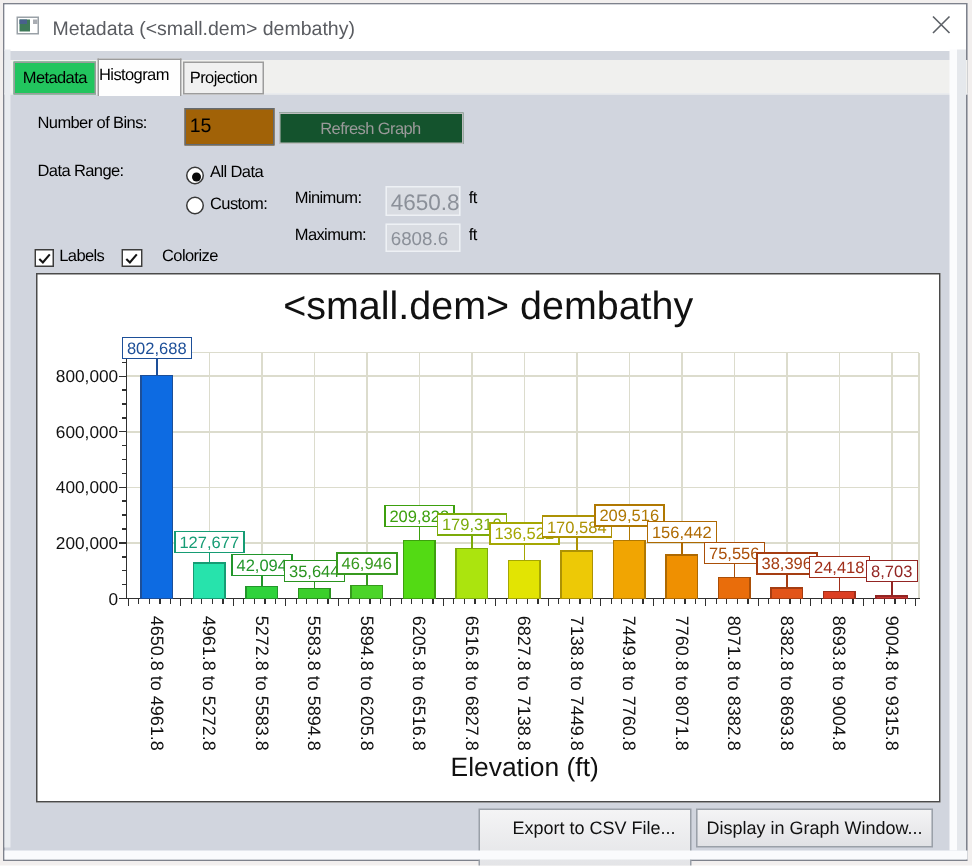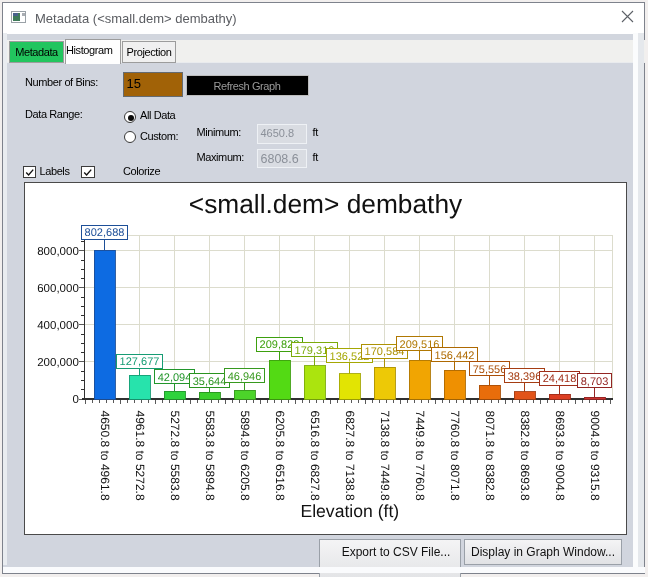--- a/index.html
+++ b/index.html
@@ -28,53 +28,53 @@
 <div class="abs" style="left:3px; top:40px; width:642px; height:23px; background:#f0f0ee; border-bottom:1px solid #e9ebee;"></div>
 
 <div class="abs t12" style="left:9px; top:41px; width:55px; height:22px; background:#22c55e; border:1px solid #9c9c9c; text-align:center; line-height:20px;">Metadata</div>
 <div class="abs t12" style="left:122px; top:41px; width:54px; height:22px; background:#f0f0f0; border:1px solid #9c9c9c; text-align:center; line-height:20px;">Projection</div>
 <div class="abs t12" style="left:65px; top:38.5px; width:56px; height:25px; background:#fefefe; border:1px solid #9c9c9c; border-bottom:none; line-height:20px; z-index:2;">Histogram</div>
 
 <div class="abs t12" style="left:25px; top:76px;">Number of Bins:</div>
 <div class="abs" style="left:122.5px; top:72px; width:60.5px; height:24.5px; background:#a16207; border:1px solid #646a70;">
     <span style="position:absolute; left:3px; top:2.5px; font-size:13px; color:#000;">15</span>
   </div>
-<div class="abs" style="left:185.5px; top:75px; width:123px; height:21px; background:#000000; border:1px solid #bdbdbd; text-align:center;"><span style="font-size:11px; letter-spacing:-0.4px; color:#9a9a9a; line-height:19px;">Refresh Graph</span></div>
+<div class="abs" style="left:185.5px; top:75px; width:123px; height:21px; background:#14532d; border:1px solid #bdbdbd; text-align:center;"><span style="font-size:11px; letter-spacing:-0.4px; color:#9a9a9a; line-height:19px;">Refresh Graph</span></div>
 <div class="abs t12" style="left:25px; top:107.5px;">Data Range:</div>
 
 <div class="abs" style="left:124px; top:111px; width:12px; height:12px; border:1.2px solid #383838; border-radius:50%; background:#fff;">
     <div class="abs" style="left:3px; top:3px; width:6px; height:6px; border-radius:50%; background:#0a0a0a;"></div>
   </div>
 <div class="abs t12" style="left:140px; top:109px;">All Data</div>
 
 <div class="abs" style="left:124px; top:130.5px; width:12px; height:12px; border:1.2px solid #383838; border-radius:50%; background:#fff;"></div>
 <div class="abs t12" style="left:140px; top:130px;">Custom:</div>
 <div class="abs t12" style="left:196.5px; top:126px;">Minimum:</div>
 <div class="abs" style="left:256.5px; top:124px; width:50px; height:19.5px; background:#d9dce2; border:1px solid #eef1f5;">
-    <span style="position:absolute; left:3px; top:2px; font-size:11px; color:#8b9099;">4650.8</span>
+    <span style="position:absolute; left:3px; top:2px; font-size:15px; color:#8b9099;">4650.8</span>
   </div>
 <div class="abs t12" style="left:312.5px; top:126px;">ft</div>
 <div class="abs t12" style="left:196.5px; top:150.5px;">Maximum:</div>
 <div class="abs" style="left:256.5px; top:148.5px; width:50px; height:19.5px; background:#d9dce2; border:1px solid #eef1f5;">
     <span style="position:absolute; left:3px; top:2px; font-size:12.5px; color:#8b9099;">6808.6</span>
   </div>
 <div class="abs t12" style="left:312.5px; top:150.5px;">ft</div>
 
 <div class="abs" style="left:23px; top:165.5px; width:13.3px; height:12.5px; border:1px solid #3c3c3c; background:#fff;">
     <svg width="11" height="11" style="position:absolute;left:0px;top:0px;">
       <path d="M2.2 5.6 L4.6 8 L9.2 2.6" stroke="#141414" stroke-width="1.4" fill="none"></path>
     </svg>
   </div>
 <div class="abs t12" style="left:39.5px; top:165px;">Labels</div>
 <div class="abs" style="left:81.4px; top:165.5px; width:13.3px; height:12.5px; border:1px solid #3c3c3c; background:#fff;">
     <svg width="11" height="11" style="position:absolute;left:0px;top:0px;">
       <path d="M2.2 5.6 L4.6 8 L9.2 2.6" stroke="#141414" stroke-width="1.4" fill="none"></path>
     </svg>
   </div>
-<div class="abs t12" style="left:113px; top:165px;padding-left:10px;">Colorize</div>
+<div class="abs t12" style="left:98px; top:165px;padding-left:10px;">Colorize</div>
 
 <div class="abs" style="left:24px; top:182px; width:603px; height:353px; background:#ffffff; border:1px solid #4a4a4a;"></div>
 <div class="abs" style="left:25px; top:183px; width:521px; height:350px;">
 <svg width="601" height="350" viewBox="0 0 601 350" font-family="Liberation Sans, sans-serif" shape-rendering="crispEdges" text-rendering="geometricPrecision">
 <text x="300.5" y="29.8" font-size="26.3" fill="#111" text-anchor="middle" shape-rendering="auto">&lt;small.dem&gt; dembathy</text>
 <line x1="59.3" y1="52.0" x2="587.5" y2="52.0" stroke="#dcdccd" stroke-width="1"></line>
 <line x1="587.5" y1="52.0" x2="587.5" y2="216.0" stroke="#dcdccd" stroke-width="1"></line>
 <line x1="59.3" y1="178.95" x2="587.5" y2="178.95" stroke="#dcdccd" stroke-width="1"></line>
 <line x1="59.3" y1="141.90" x2="587.5" y2="141.90" stroke="#dcdccd" stroke-width="1"></line>
 <line x1="59.3" y1="104.85" x2="587.5" y2="104.85" stroke="#dcdccd" stroke-width="1"></line>

